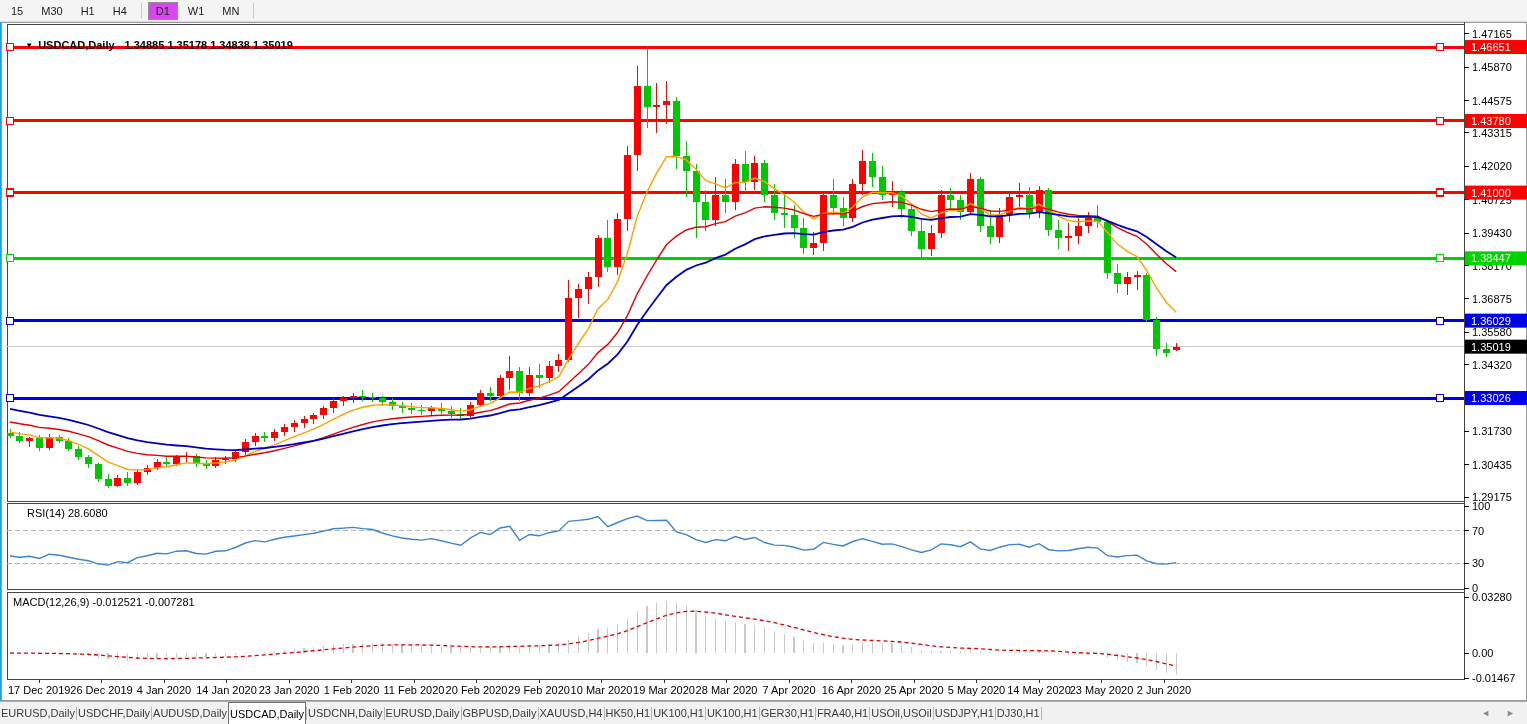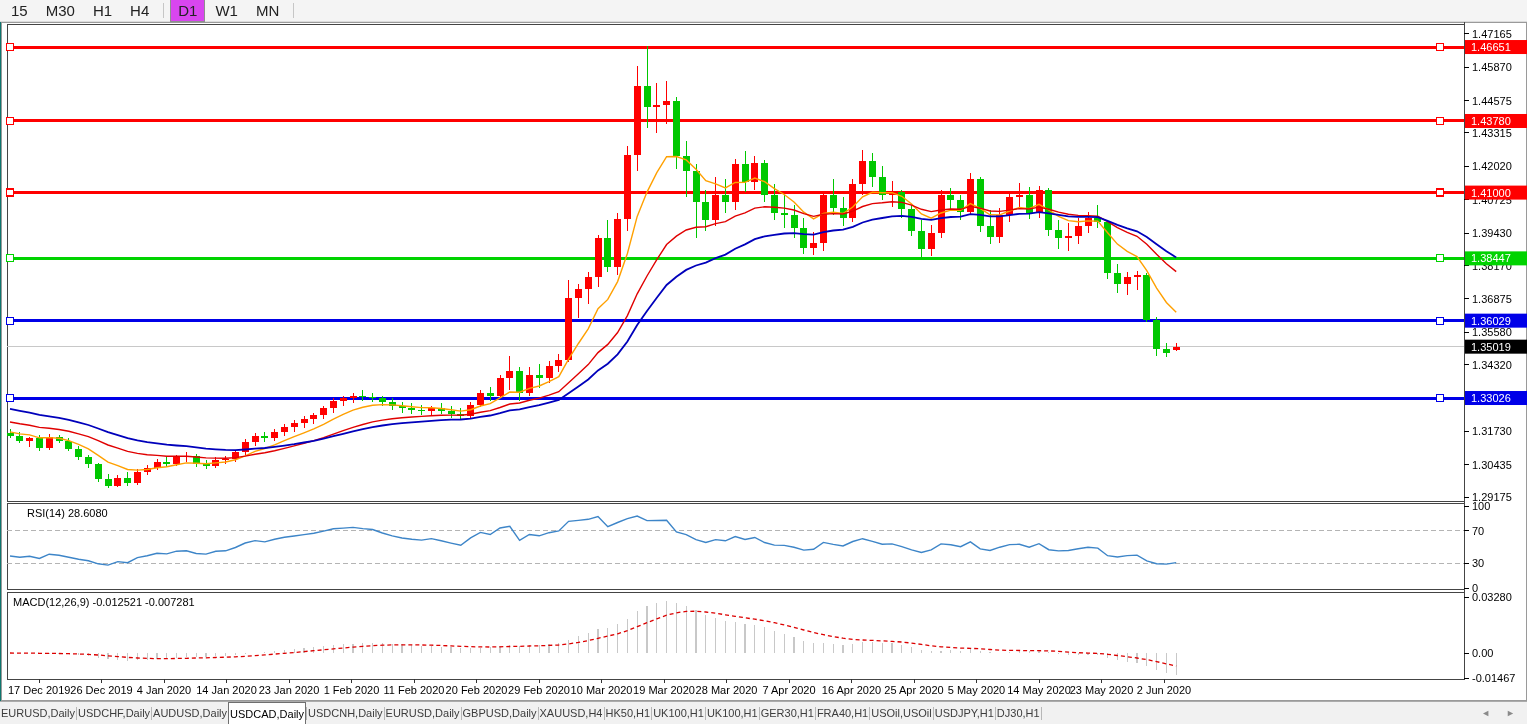--- a/index.html
+++ b/index.html
@@ -2,27 +2,27 @@
 <html><head>
 <meta charset="utf-8">
 <style>
   * { box-sizing: border-box; margin: 0; padding: 0; }
   html,body { width:1527px; height:724px; overflow:hidden; background:#fff;
     font-family:"Liberation Sans", sans-serif; }
 
   
   .toolbar { height:22px; background:#f4f4f4; border-bottom:1px solid #dcdcdc;
     display:flex; align-items:center; padding-left:2px; }
-  .tf-btn { font-size:15px; color:#222; padding:2px 7px; margin:0 1px; border:1px solid transparent;
+  .tf-btn { font-size:11px; color:#222; padding:2px 7px; margin:0 1px; border:1px solid transparent;
     cursor:default; white-space:nowrap; }
   .tf-btn.active { border:1px solid #8f8f8f; background:#d946ef; }
   .tf-sep { width:1px; height:15px; background:#c6c6c6; margin:0 5px; }
 
   
-  .chart-window { position:relative; width:1293px; height:679px; background:#0f766e; }
+  .chart-window { position:relative; width:1293px; height:679px; background:#0ea5e9; }
   .chart-window svg { position:absolute; left:0; top:0; }
   .overlay { position:absolute; font-size:11px; color:#000; white-space:pre; z-index:5; }
   .chart-title { left:13px; top:5px; font-weight:bold; }
   .chart-title .dd { font-size:8px; display:inline-block; transform:translateY(-1px); margin-right:5px; }
   .chart-title .quotes { margin-left:10px; }
   .rsi-label  { left:27px; top:485px; }
   .macd-label { left:13px; top:574px;text-align:center; }
 
   
   .tabbar { height:23px; background:#f1f1f1; border-top:1px solid #ababab;
@@ -530,20 +530,23 @@
       <line x1="976.5" y1="657" x2="976.5" y2="661" stroke="#333" shape-rendering="crispEdges"></line>
       <text x="976.5" y="672" font-size="11" fill="#000" text-anchor="middle">5 May 2020</text>
       <line x1="1039" y1="657" x2="1039" y2="661" stroke="#333" shape-rendering="crispEdges"></line>
       <text x="1039" y="672" font-size="11" fill="#000" text-anchor="middle">14 May 2020</text>
       <line x1="1101.5" y1="657" x2="1101.5" y2="661" stroke="#333" shape-rendering="crispEdges"></line>
       <text x="1101.5" y="672" font-size="11" fill="#000" text-anchor="middle">23 May 2020</text>
       <line x1="1164" y1="657" x2="1164" y2="661" stroke="#333" shape-rendering="crispEdges"></line>
       <text x="1164" y="672" font-size="11" fill="#000" text-anchor="middle">2 Jun 2020</text>
     </svg>
 
+  <div class="overlay chart-title">
+    <span class="dd">▼</span><span>USDCAD,Daily</span><span class="quotes">1.34885 1.35178 1.34838 1.35019</span>
+  </div>
   <div class="overlay rsi-label">RSI(14) 28.6080</div>
   <div class="overlay macd-label">MACD(12,26,9) -0.012521 -0.007281</div>
 </div>
 
 <div class="tabbar" id="tabbar">
     <div class="tab">EURUSD,Daily</div>
     <div class="tab-sep"></div>
     <div class="tab">USDCHF,Daily</div>
     <div class="tab-sep"></div>
     <div class="tab">AUDUSD,Daily</div>

